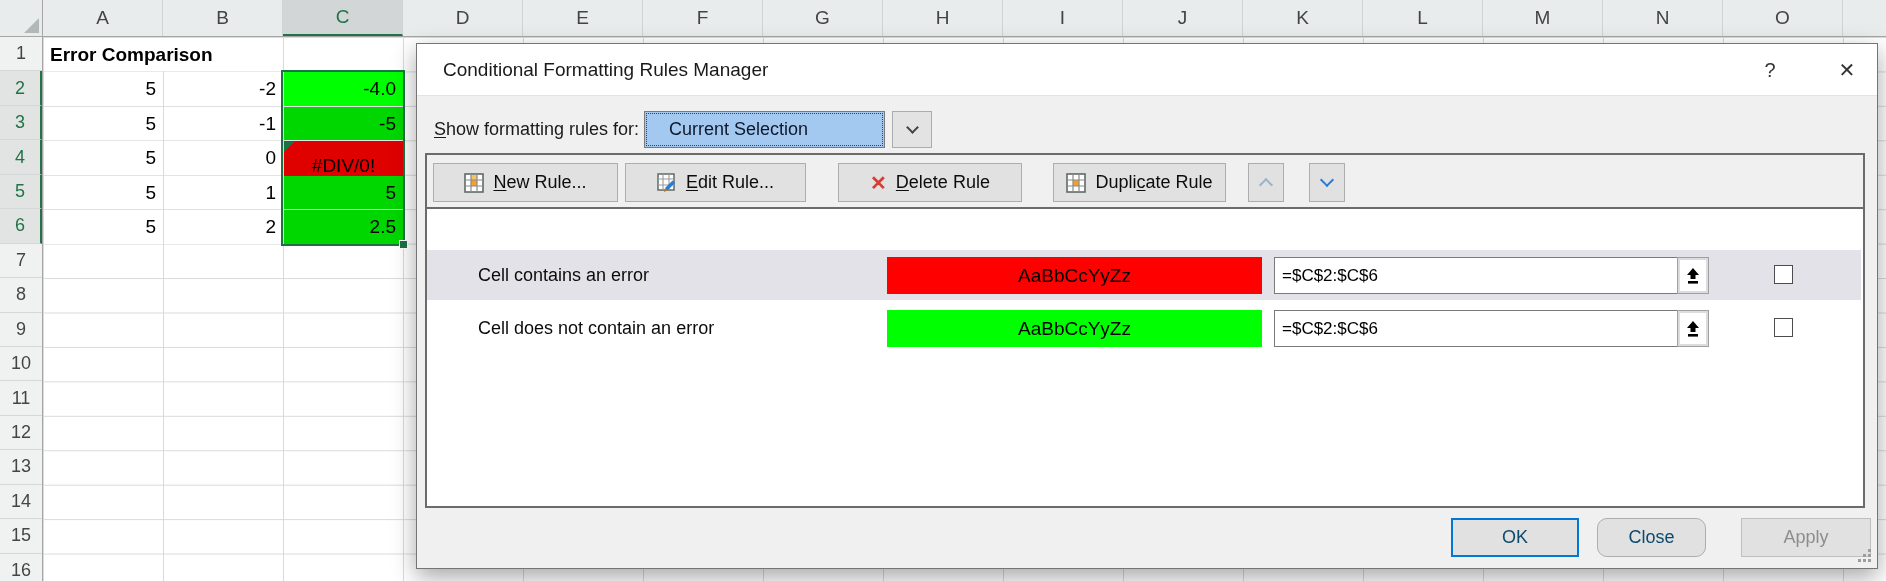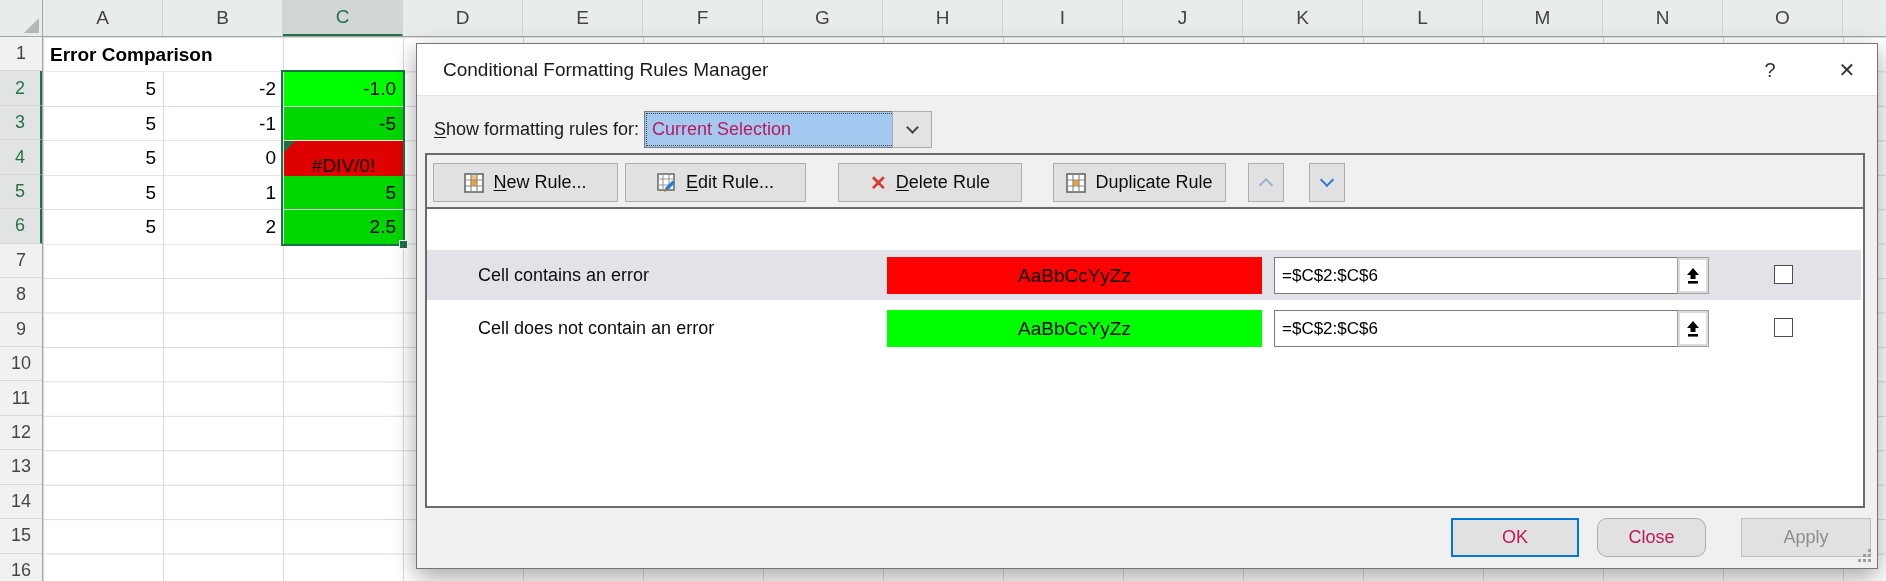--- a/index.html
+++ b/index.html
@@ -53,23 +53,23 @@
     border-bottom:1px solid #e3e3e3; }
   #dlg-title { position:absolute; left:26px; top:0; line-height:52px; font-size:19px; color:#1a1a1a; }
   #dlg-help { position:absolute; left:1335px; top:0; width:36px; text-align:center;
     line-height:52px; font-size:20px; color:#333; }
   #dlg-close { position:absolute; left:1408px; top:0; width:44px; text-align:center;
     line-height:52px; font-size:20px; color:#333; }
 
   .u { text-decoration:underline; text-underline-offset:2px; }
 
   #show-row-label { position:absolute; left:17px; top:67px; line-height:37px; }
-  #combo { position:absolute; left:227px; top:67px; width:286px; height:37px;
+  #combo { position:absolute; left:227px; top:67px; width:241px; height:37px;
     background:#a3c9f1; border:1px solid #7a7a7a; outline:1px dotted #404040; outline-offset:-3px;
-    line-height:34px; padding-left:7px; color:#be185d; }
+    line-height:34px; padding-left:24px; color:#0f172a; }
   #combo-arrow { position:absolute; left:475px; top:67px; width:40px; height:37px;
     background:#e3e3e3; border:1px solid #adadad; display:flex; align-items:center; justify-content:center; }
 
   .chev { display:inline-block; width:10px; height:10px;
     border-right:2px solid currentColor; border-bottom:2px solid currentColor;
     transform:rotate(45deg); margin-top:-5px; }
   .chev.up { transform:rotate(-135deg); margin-top:5px; }
   #combo-arrow .chev { width:9px; height:9px; color:#444; }
 
   #container { position:absolute; left:8px; top:109px; width:1440px; height:355px;
@@ -98,21 +98,21 @@
   .applies-input { position:absolute; left:847px; top:7px; width:404px; height:37px;
     border:1px solid #7a7a7a; background:#fff; font-family:"Liberation Sans",sans-serif;
     font-size:17px; padding-left:7px; color:#000; }
   .ref-btn { position:absolute; left:1250px; top:7px; width:32px; height:37px;
     background:#fff; border:1px solid #a0a0a0; box-shadow:0 0 0 2px #dcdcdc inset;
     display:flex; align-items:center; justify-content:center; }
   .cb { position:absolute; left:1347px; top:15px; width:19px; height:19px;
     background:#fff; border:1px solid #4d4d4d; }
 
   .fbtn { position:absolute; top:474px; height:39px; background:#e1e1e1; border:1px solid #adadad;
-    display:flex; align-items:center; justify-content:center; font-size:18px; color:#be185d; }
+    display:flex; align-items:center; justify-content:center; font-size:18px; color:#0c4a6e; }
   #btn-ok { left:1034px; width:128px; border:2px solid #0078d7; }
   #btn-close2 { left:1180px; width:109px;border-radius:10px; }
   #btn-apply { left:1324px; width:130px; border:1px solid #bfbfbf; color:#8d8d8d; }
 
   #grip { position:absolute; right:5px; bottom:5px; }
 </style>
 </head>
 <body>
 
 <div id="sheet">
@@ -121,21 +121,21 @@
       <div class="cell num" style="left: 1px; top: 35.45px; width: 119px; height: 33.45px;">5</div>
       <div class="cell num" style="left: 1px; top: 69.9px; width: 119px; height: 33.45px;">5</div>
       <div class="cell num" style="left: 1px; top: 104.35px; width: 119px; height: 33.45px;">5</div>
       <div class="cell num" style="left: 1px; top: 138.8px; width: 119px; height: 33.45px;">5</div>
       <div class="cell num" style="left: 1px; top: 173.25px; width: 119px; height: 33.45px;">5</div>
       <div class="cell num" style="left: 121px; top: 35.45px; width: 119px; height: 33.45px;">-2</div>
       <div class="cell num" style="left: 121px; top: 69.9px; width: 119px; height: 33.45px;">-1</div>
       <div class="cell num" style="left: 121px; top: 104.35px; width: 119px; height: 33.45px;">0</div>
       <div class="cell num" style="left: 121px; top: 138.8px; width: 119px; height: 33.45px;">1</div>
       <div class="cell num" style="left: 121px; top: 173.25px; width: 119px; height: 33.45px;">2</div>
-      <div class="cell num" style="left: 241px; top: 35.45px; width: 119px; height: 33.45px; background: rgb(0, 255, 0);">-1.0</div>
+      <div class="cell num" style="left: 241px; top: 35.45px; width: 119px; height: 33.45px; background: rgb(0, 255, 0);">-4.0</div>
       <div class="cell num" style="left: 241px; top: 69.9px; width: 119px; height: 33.45px; background: rgb(0, 214, 0);">-5</div>
       <div class="cell error" style="left: 241px; top: 104.35px; width: 119px; height: 50px; background: rgb(223, 0, 0);">#DIV/0!<span class="tri-err"></span></div>
       <div class="cell num" style="left: 241px; top: 138.8px; width: 119px; height: 33.45px; background: rgb(0, 214, 0);">5</div>
       <div class="cell num" style="left: 241px; top: 173.25px; width: 119px; height: 33.45px; background: rgb(0, 214, 0);">2.5</div>
     </div>
   <div id="corner">
     <div class="tri"></div>
   </div>
   <div id="col-headers">
       <div class="col-h">A</div>

